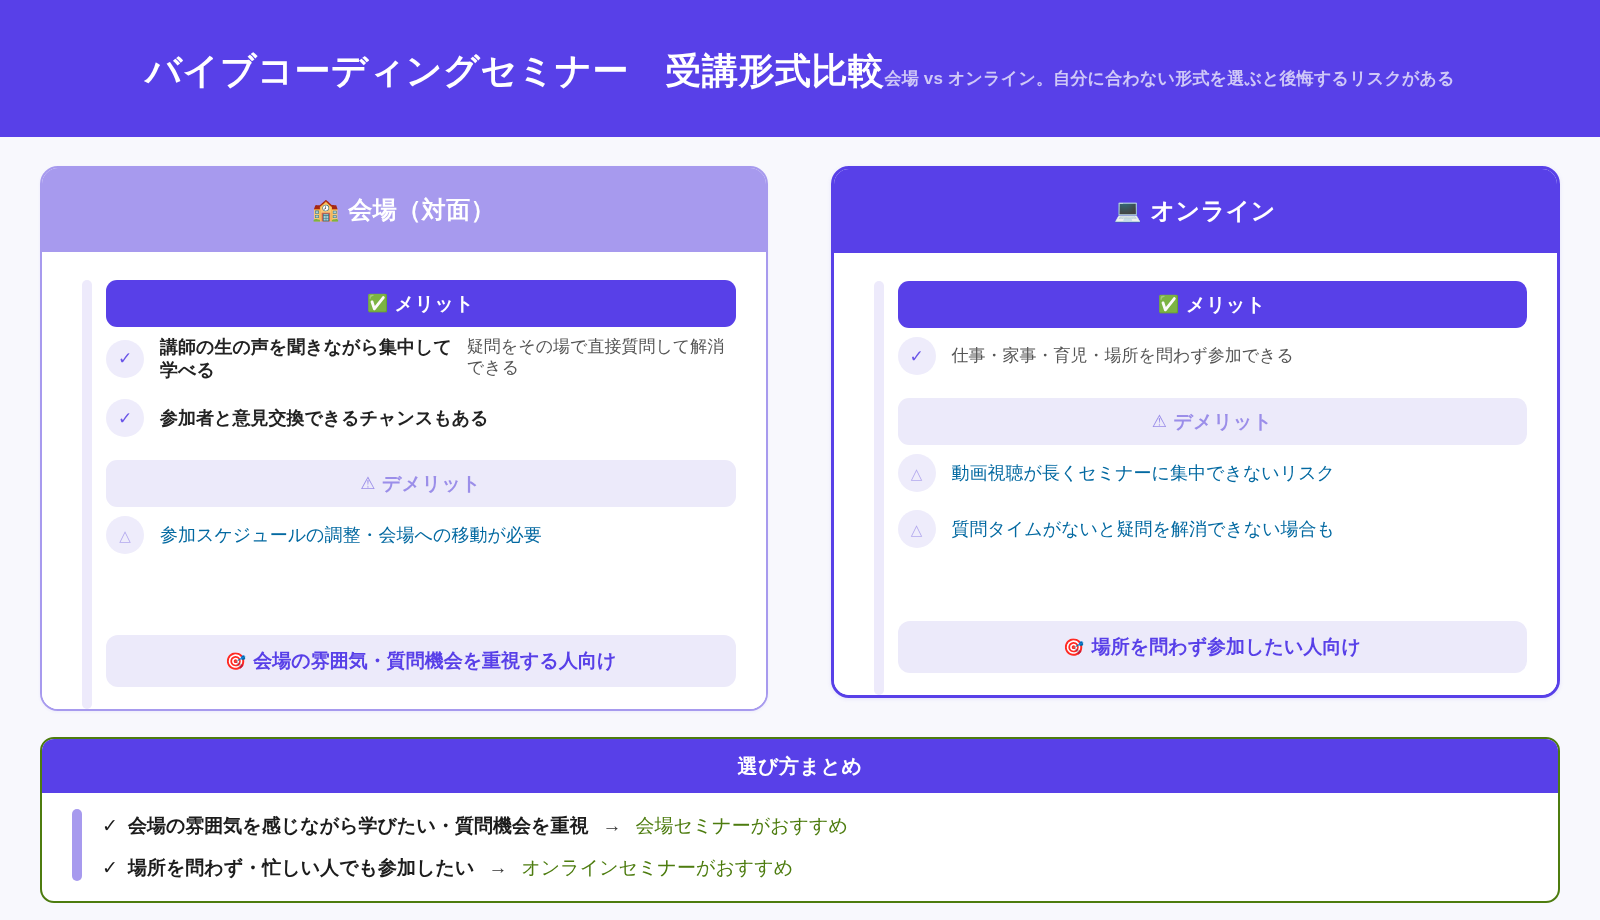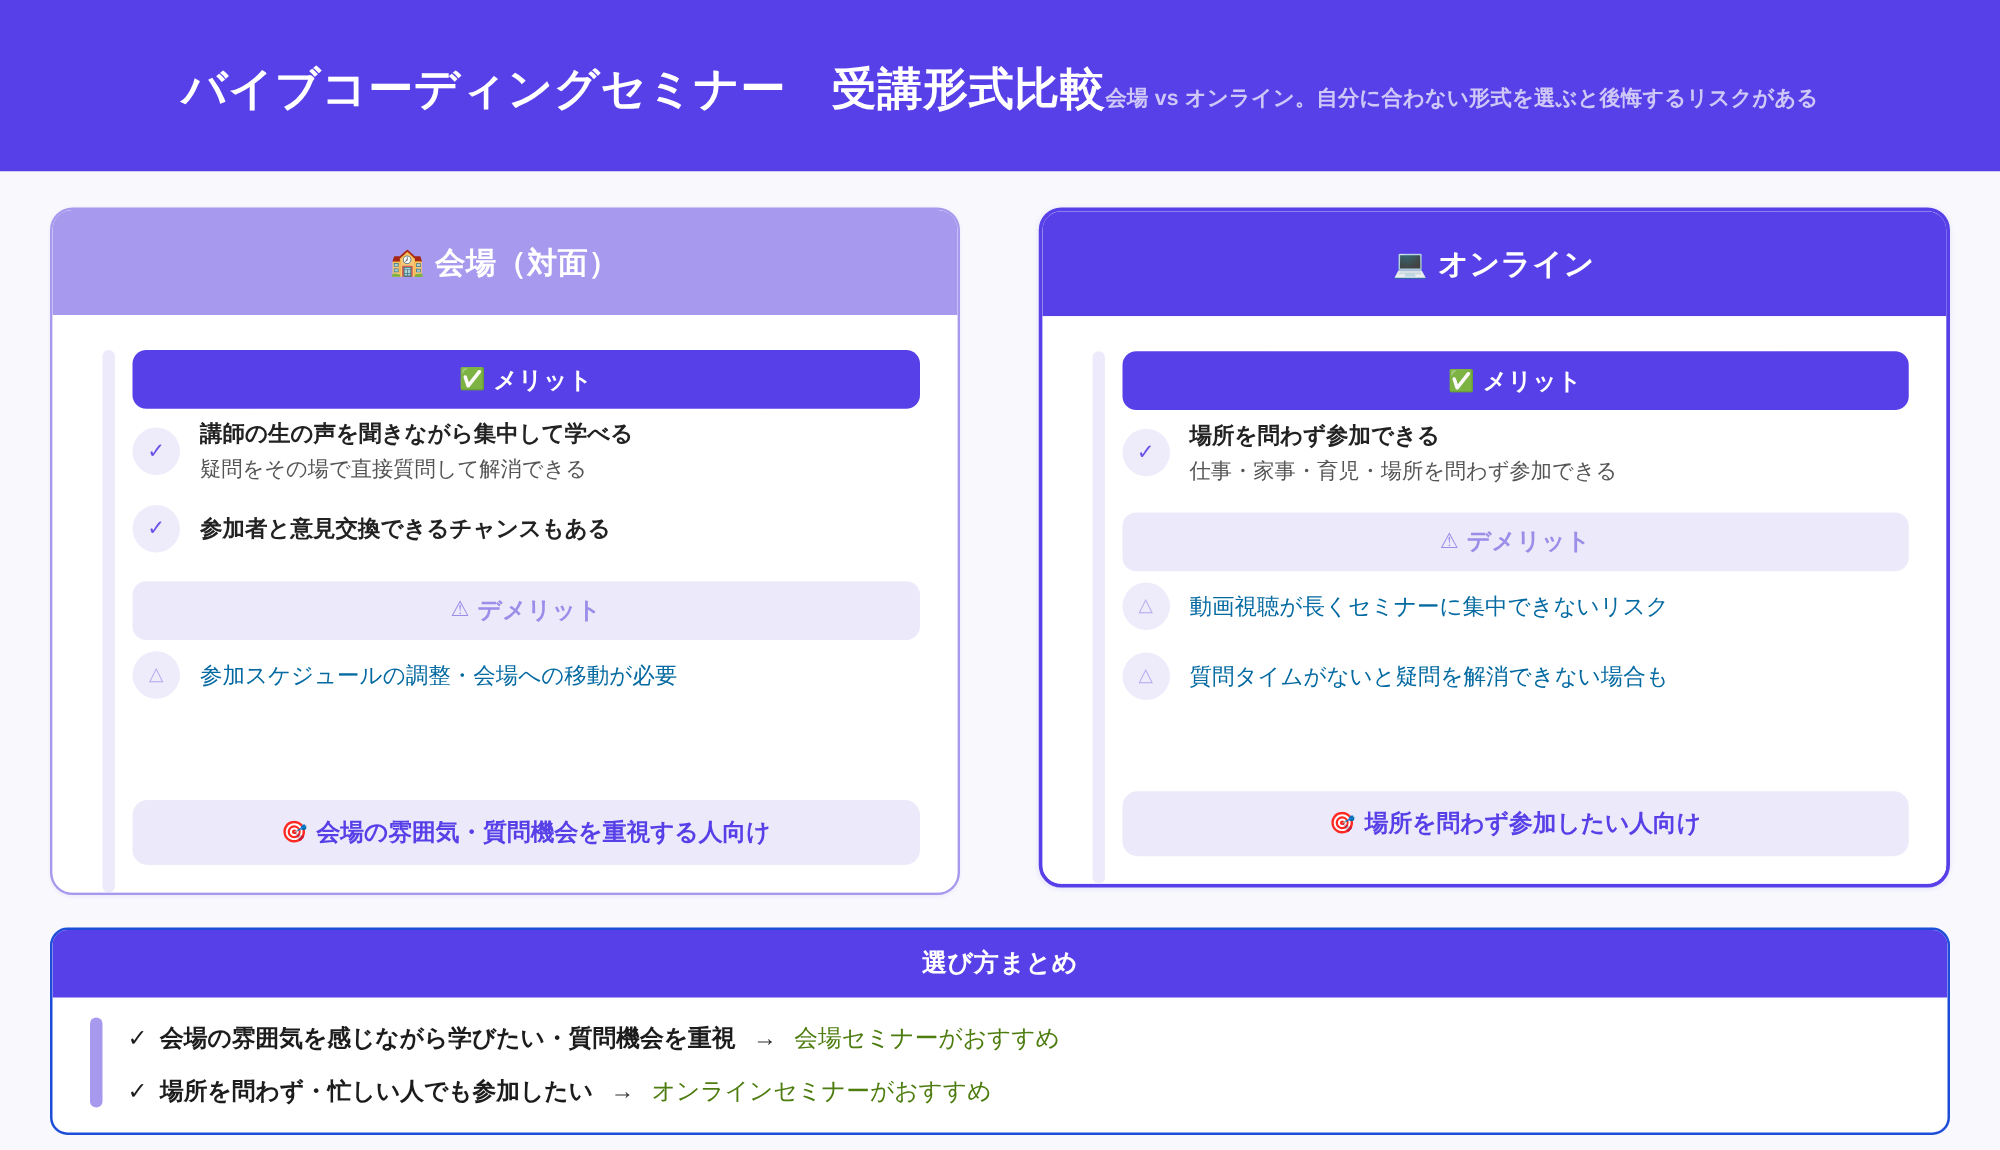--- a/index.html
+++ b/index.html
@@ -139,21 +139,21 @@
     background: #eeecfb;
     display: flex;
     align-items: center;
     justify-content: center;
     font-size: 17px;
     line-height: 1;
   }
   .item-badge.check { color: #6a55e8; }
   .item-badge.warn  { color: #b3a9ee; font-size: 15px; }
 
-  .item-text { display: flex; flex-direction: column; gap: 6px; }
+  .item-text { display: flex; flex-direction: row; gap: 6px; }
   .item-title {
     font-size: 18px;
     font-weight: bold;
     color: #222222;
     line-height: 1.25;
   }
   .item-sub {
     font-size: 17px;
     color: #555555;
     line-height: 1.25;
@@ -178,21 +178,21 @@
     color: #5840e8;
     font-size: 19px;
     font-weight: bold;
     margin: 14px 0 22px 0;
   }
   .rec-footer .rec-emoji { margin-right: 7px; font-size: 17px; }
 
   
   .summary-card {
     margin: 26px 40px 0 40px;
-    border: 2px solid #1d4ed8;
+    border: 2px solid #4d7c0f;
     border-radius: 14px;
     overflow: hidden;
     background: #ffffff;
   }
   .summary-head {
     background: #5840e8;
     height: 54px;
     display: flex;
     align-items: center;
     justify-content: center;
@@ -297,21 +297,20 @@
       <div class="card-inner">
 
         <div class="section-bar merit">
           <span class="bar-emoji">✅</span>
           <span>メリット</span>
         </div>
 
         <div class="item-row">
           <span class="item-badge check">✓</span>
           <span class="item-text">
-            <span class="item-title">場所を問わず参加できる</span>
             <span class="item-sub">仕事・家事・育児・場所を問わず参加できる</span>
           </span>
         </div>
 
         <div class="section-bar demerit" style="margin-top:14px;">
           <span class="bar-emoji">⚠</span>
           <span>デメリット</span>
         </div>
 
         <div class="item-row">

